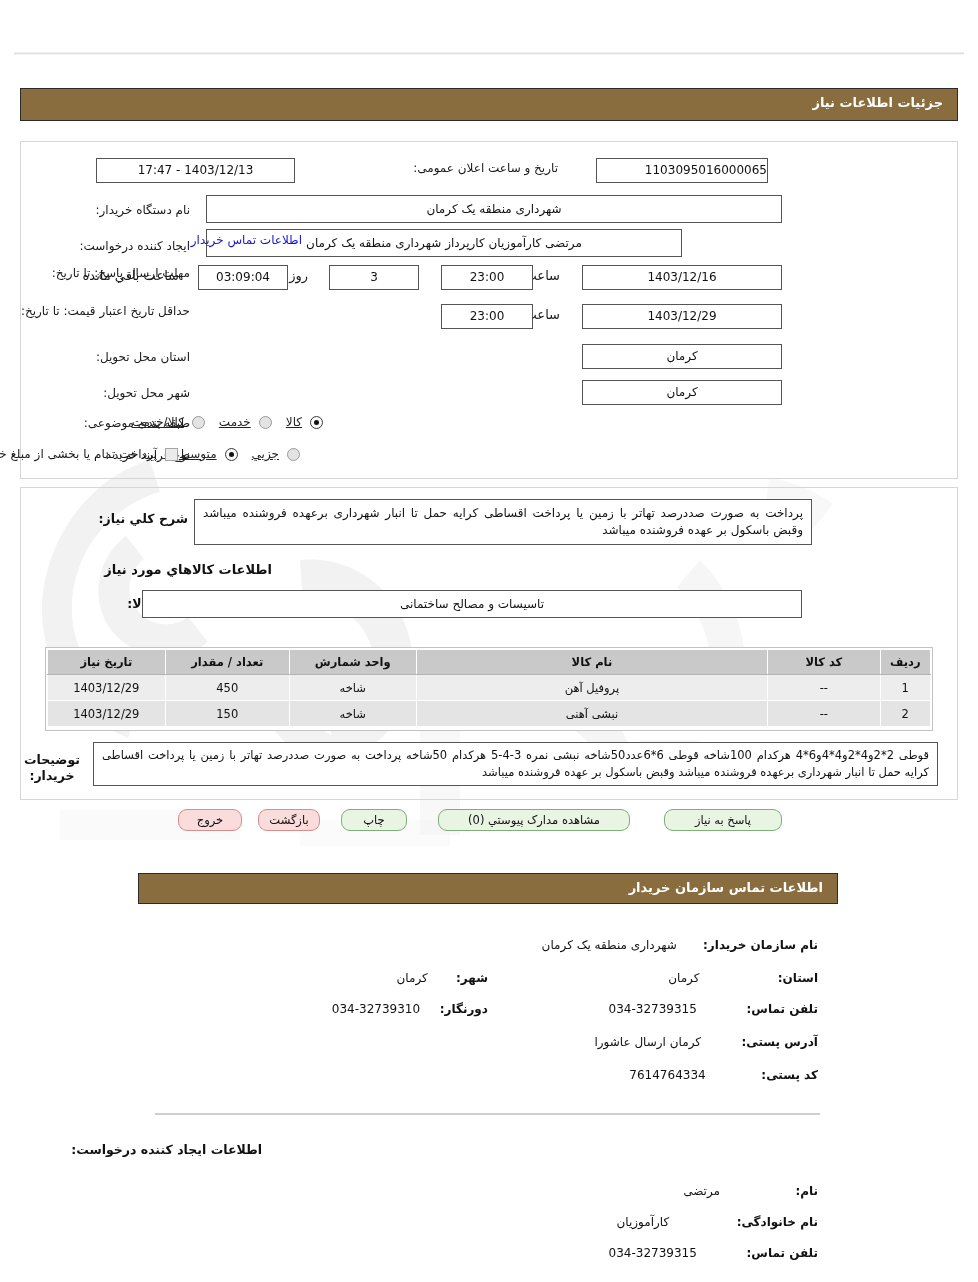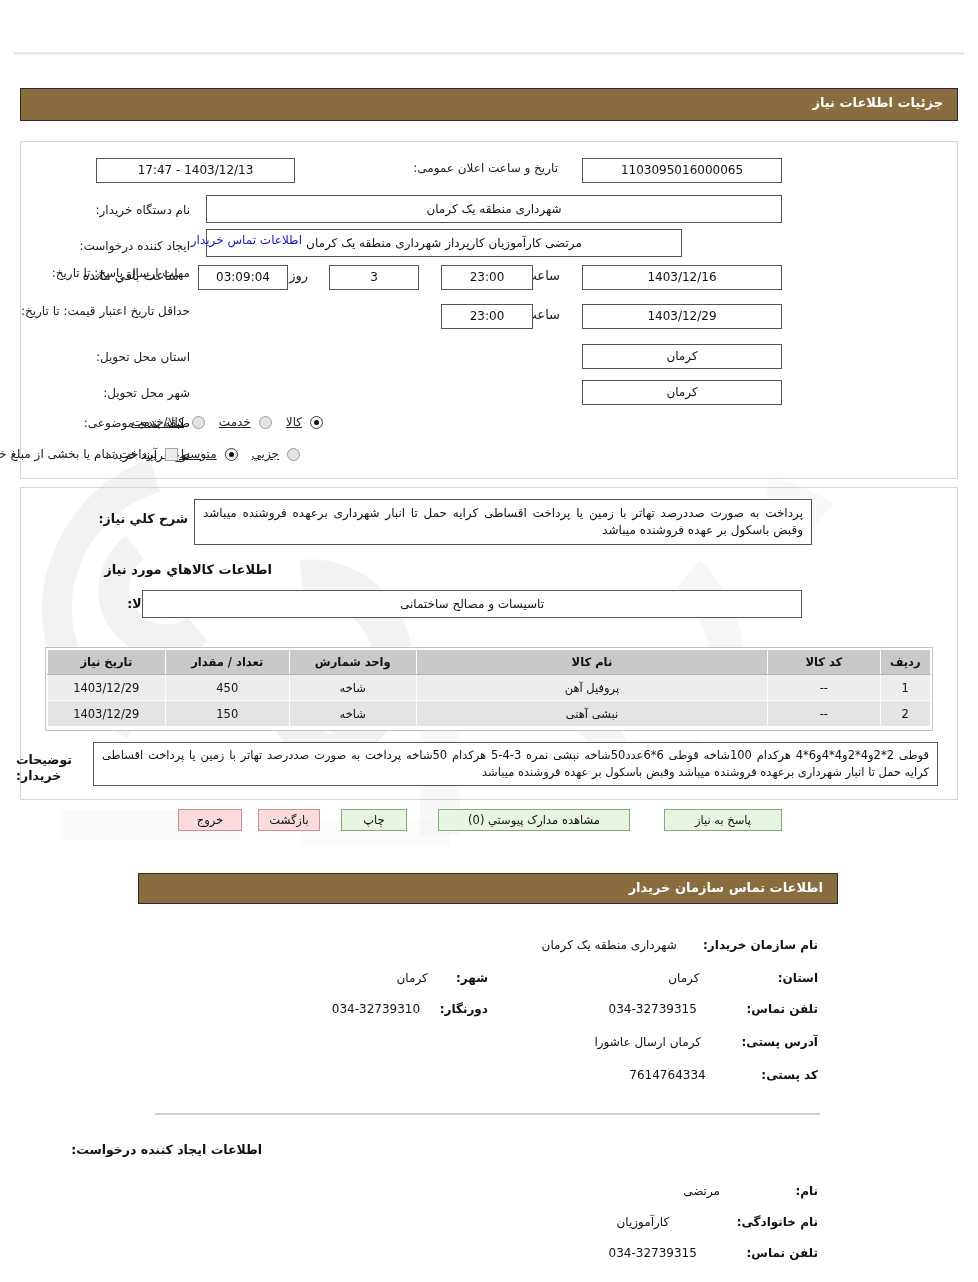--- a/index.html
+++ b/index.html
@@ -178,20 +178,21 @@
   .btn {
     position: absolute;
     height: 22px;
     line-height: 20px;
     text-align: center;
     font-size: 11.5px;
     box-sizing: border-box;
     cursor: pointer;
     z-index: 3;
     color: #111;
+    border-radius: 9px;
   }
   .btn.green { background: #e7f5e2; border: 1px solid #7fae78; margin-left: 16px; }
   .btn.red   { background: #fbdcdc; border: 1px solid #d58d8d; }
 
   
   .cdet {
     position: absolute;
     font-size: 12px;
     z-index: 3;
     white-space: nowrap;
@@ -227,21 +228,21 @@
 
 <div class="top-rule"></div>
 
 <div id="bar-main" class="section-bar">جزئیات اطلاعات نیاز</div>
 
 <div id="panel-top" class="panel"></div>
 
 <div class="row" style="right:788px; top:158px;">
   <div class="lbl lbl-w">شماره نیاز:</div>
 </div>
-<div class="box" style="position:absolute; right:196px; top:158px; width:200px; z-index:3;">1103095016000065</div>
+<div class="box" style="position:absolute; right:210px; top:158px; width:172px; z-index:3;text-align:right;">1103095016000065</div>
 <div class="lbl" style="position:absolute; right:420px; top:161px; z-index:3;">تاریخ و ساعت اعلان عمومی:</div>
 <div class="box" style="position:absolute; right:683px; top:158px; width:199px; z-index:3;">1403/12/13 - 17:47</div>
 
 <div class="lbl" style="position:absolute; right:788px; top:203px; z-index:3;">نام دستگاه خریدار:</div>
 <div class="box" style="position:absolute; right:196px; top:195px; width:576px; line-height:26px; height:28px; z-index:3;">شهرداری منطقه یک کرمان</div>
 
 <div class="lbl" style="position:absolute; right:788px; top:239px; z-index:3;">ایجاد کننده درخواست:</div>
 <div class="box" style="position:absolute; right:296px; top:229px; width:476px; line-height:26px; height:28px; z-index:3;">مرتضی کارآموزیان کارپرداز شهرداری منطقه یک کرمان</div>
 <a class="link" style="position:absolute; right:676px; top:233px; z-index:3;">اطلاعات تماس خریدار</a>
 
@@ -322,21 +323,21 @@
       <td>2</td>
       <td>--</td>
       <td>نبشی آهنی</td>
       <td>شاخه</td>
       <td>150</td>
       <td>1403/12/29</td>
     </tr>
   </tbody>
 </table>
 
-<div class="caption-bold" style="right:890px; top:752px; line-height:16px; white-space:normal; width:72px; text-align:left;">توضیحات خریدار:</div>
+<div class="caption-bold" style="right:890px; top:752px; line-height:16px; white-space:normal; width:72px; text-align:center;">توضیحات خریدار:</div>
 <div class="box tall" style="position:absolute; right:40px; top:742px; width:845px; min-height:42px; line-height:17px; padding:4px 8px; text-align:justify; text-align-last:right; font-size:11.5px; z-index:3;">قوطی 2*2و4*2و4*4و6*4 هرکدام 100شاخه قوطی 6*6عدد50شاخه نبشی نمره 3-4-5 هرکدام 50شاخه پرداخت به صورت صددرصد تهاتر با زمین یا پرداخت اقساطی کرایه حمل تا انبار شهرداری برعهده فروشنده میباشد وقبض باسکول بر عهده فروشنده میباشد</div>
 
 <div class="btn green" style="right:196px; top:809px; width:118px;">پاسخ به نیاز</div>
 <div class="btn green" style="right:348px; top:809px; width:192px;">مشاهده مدارک پیوستي (0)</div>
 <div class="btn green" style="right:571px; top:809px; width:66px;">چاپ</div>
 <div class="btn red" style="right:658px; top:809px; width:62px;">بازگشت</div>
 <div class="btn red" style="right:736px; top:809px; width:64px;">خروج</div>
 
 <div id="bar-contact" class="section-bar">اطلاعات تماس سازمان خریدار</div>
 

